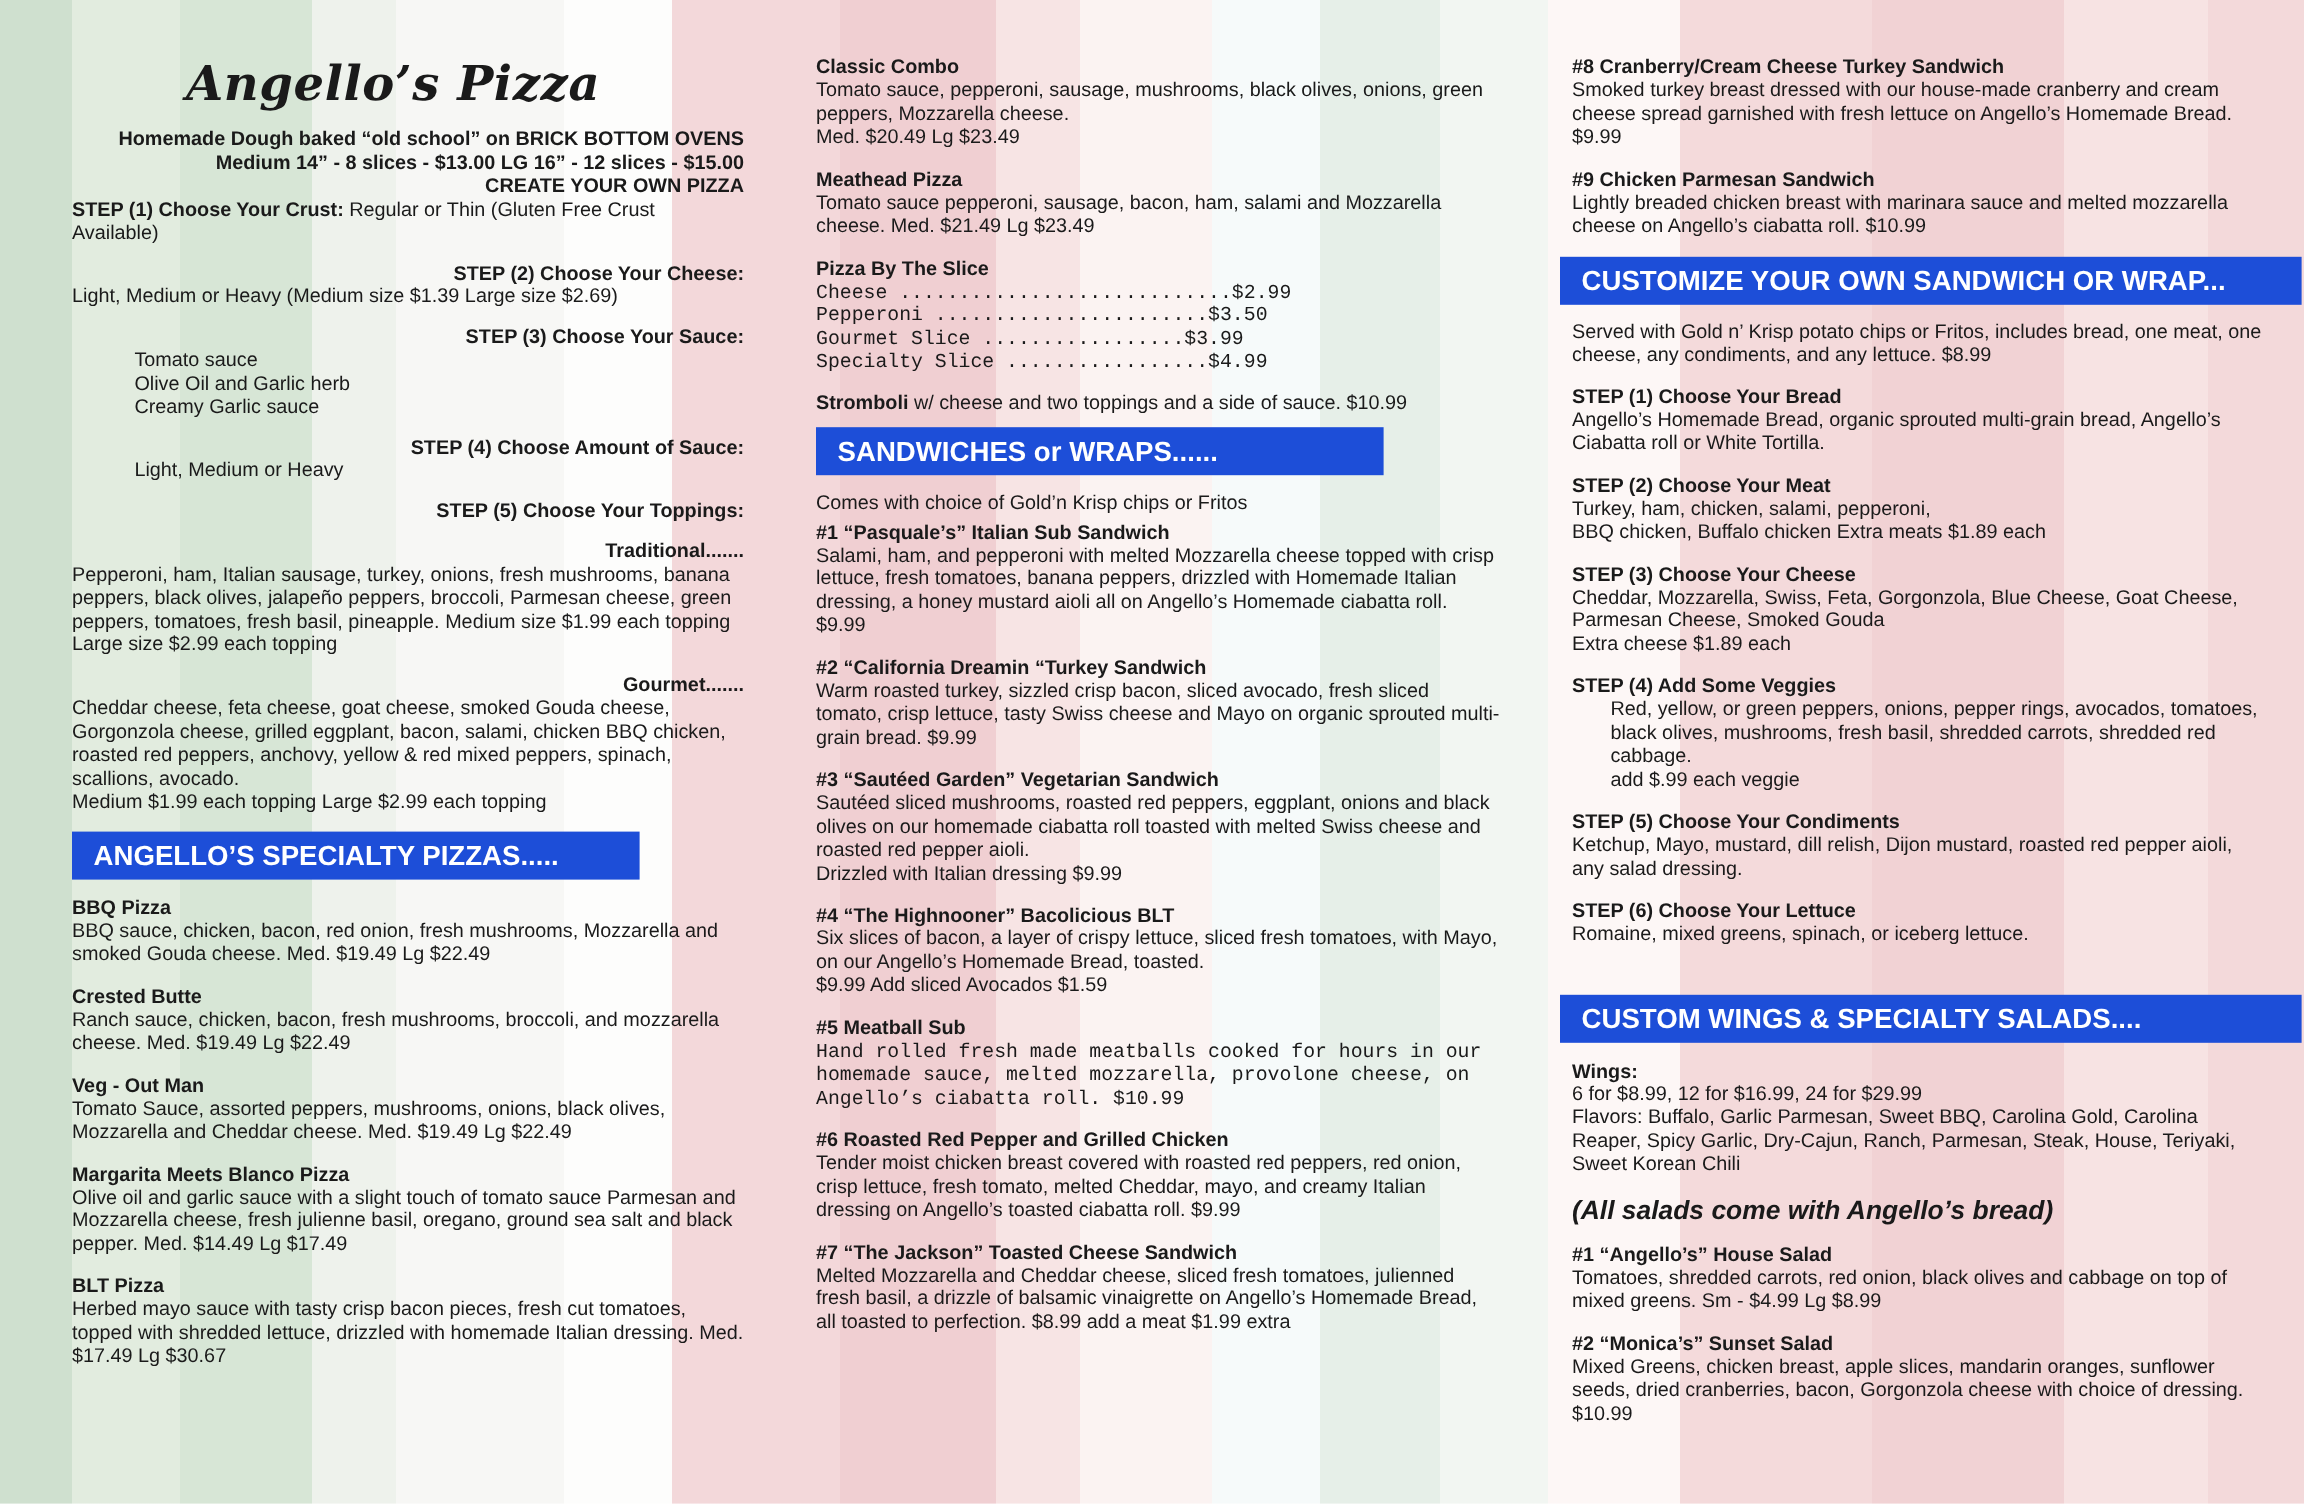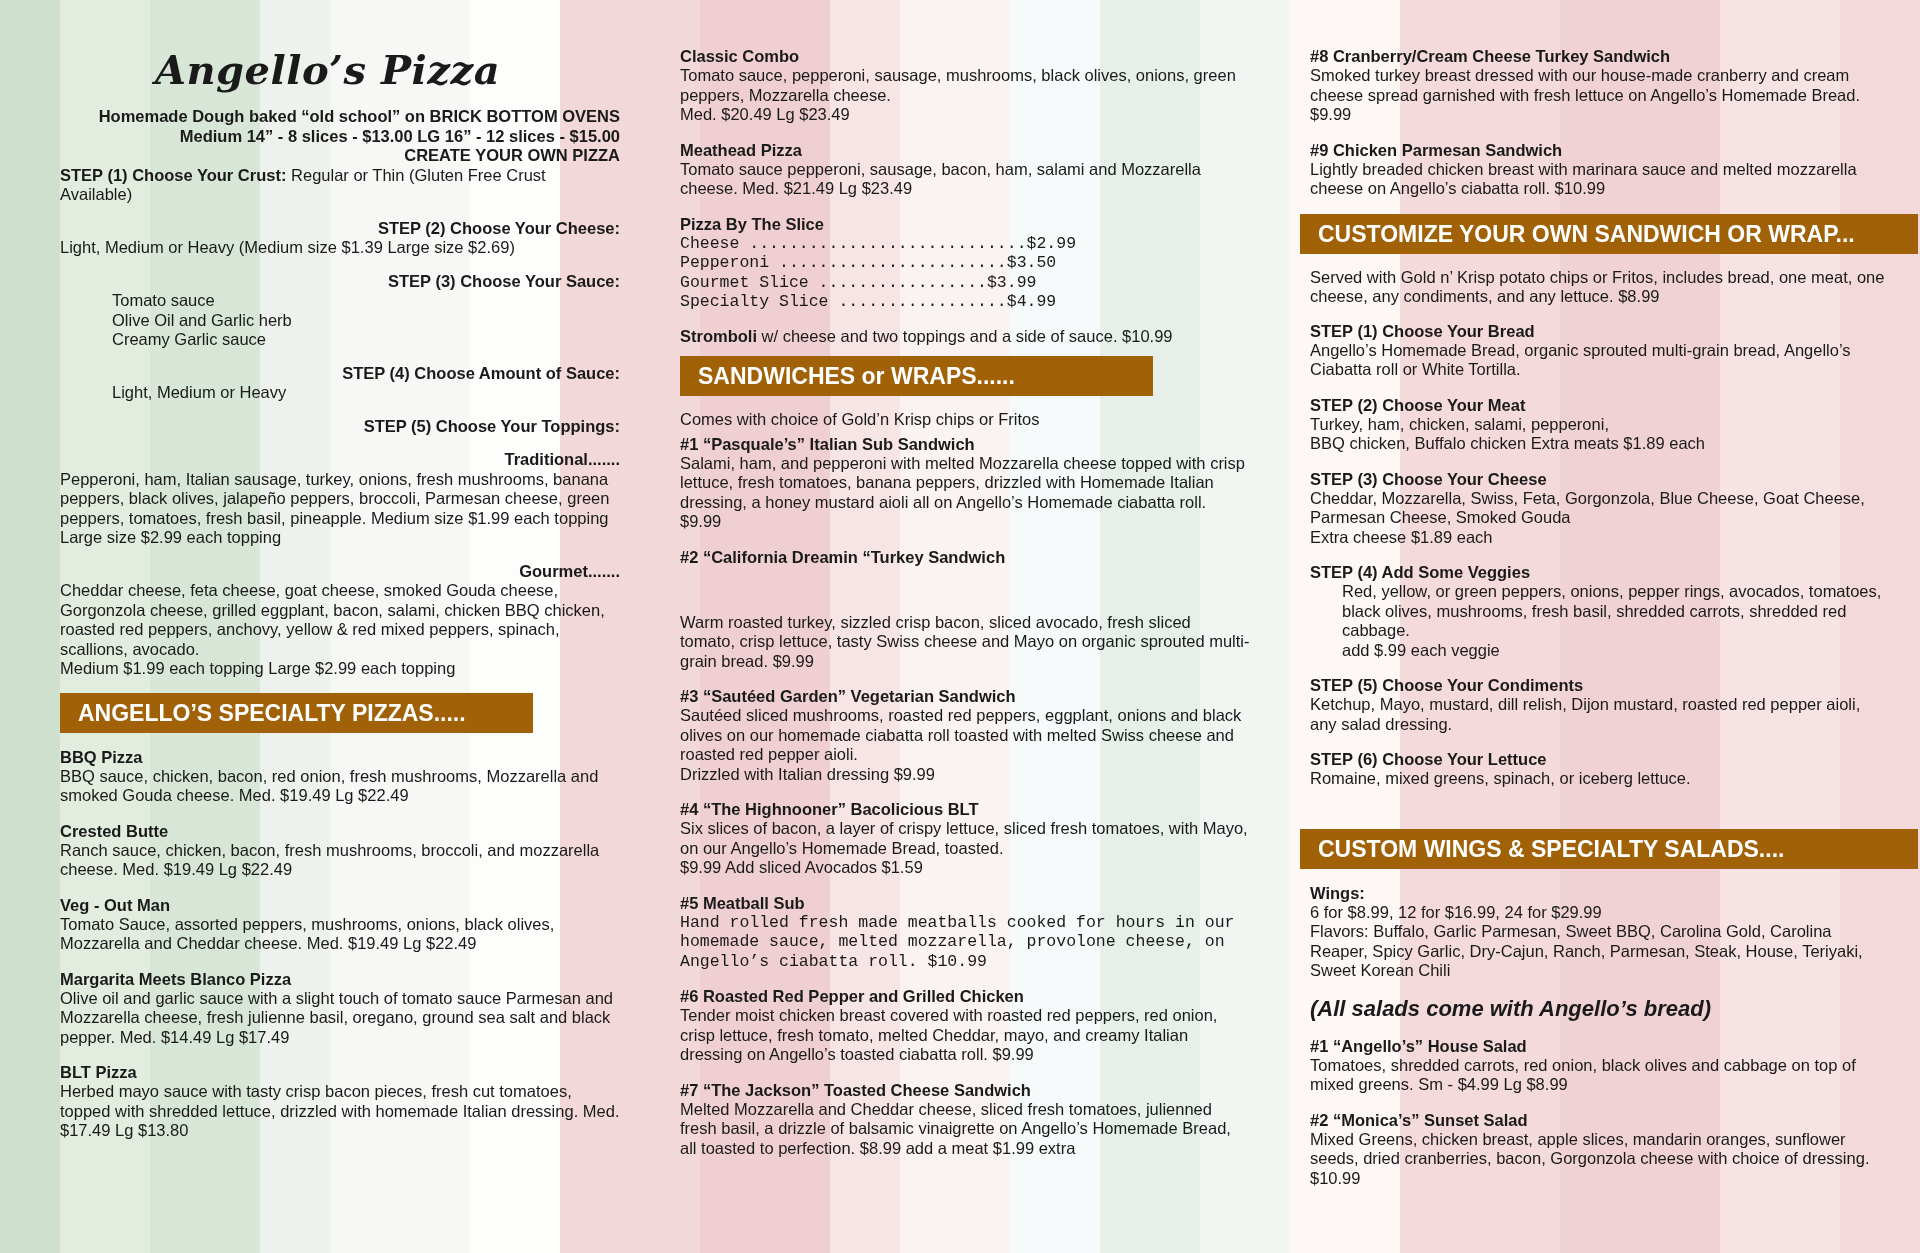--- a/index.html
+++ b/index.html
@@ -42,21 +42,21 @@
     margin:30px 0 14px 95px;
   }
   .b{font-weight:bold;text-align:right;}
   p{margin:0;}
   .blk{margin-bottom:14px;}
   .ln{font-size:16.5px;line-height:19.5px;}
   .ln.b{font-weight:bold;}
   .indent{padding-left:52px;}
   .hd{font-weight:bold;font-size:16.5px;line-height:20px;}
   .redbar{
-    background:#a16207;color:#fff;font-weight:bold;
+    background:#1d4ed8;color:#fff;font-weight:bold;
     font-size:23px;line-height:34px;padding:3px 0 3px 18px;
     margin:10px 0 14px 0;
   }
   .item{margin-bottom:15px;}
   .item .nm{font-weight:bold;font-size:16.5px;line-height:20px;}
   .item .ds{font-size:16.5px;line-height:19.5px;}
   .slice{font-size:16.5px;line-height:19.5px;font-family:Liberation Mono, monospace;}
   .ital{font-style:italic;font-weight:bold;font-size:22px;}
 </style>
 </head>
@@ -120,21 +120,21 @@
       <div class="item">
         <p class="nm">Veg - Out Man</p>
         <p class="ds">Tomato Sauce, assorted peppers, mushrooms, onions, black olives, Mozzarella and Cheddar cheese. Med. $19.49  Lg $22.49</p>
       </div>
       <div class="item">
         <p class="nm">Margarita Meets Blanco Pizza</p>
         <p class="ds">Olive oil and garlic sauce with a slight touch of tomato sauce Parmesan and Mozzarella cheese, fresh julienne basil, oregano, ground sea salt and black pepper. Med. $14.49  Lg $17.49</p>
       </div>
       <div class="item">
         <p class="nm">BLT Pizza</p>
-        <p class="ds">Herbed mayo sauce with tasty crisp bacon pieces, fresh cut tomatoes, topped with shredded lettuce, drizzled with homemade Italian dressing. Med. $17.49  Lg $13.80</p>
+        <p class="ds">Herbed mayo sauce with tasty crisp bacon pieces, fresh cut tomatoes, topped with shredded lettuce, drizzled with homemade Italian dressing. Med. $17.49  Lg $30.67</p>
       </div>
     </div>
   </div>
 
   <div class="col" id="col2">
     <div style="height:30px;"></div>
 
     <div class="item">
       <p class="nm">Classic Combo</p>
       <p class="ds" style="white-space:pre-line;">Tomato sauce, pepperoni, sausage, mushrooms, black olives, onions, green peppers, Mozzarella cheese.
@@ -160,21 +160,21 @@
 
     <p class="ln" style="margin-bottom:4px;">Comes with choice of Gold’n Krisp chips or Fritos</p>
 
     <div>
       <div class="item">
         <p class="nm">#1 “Pasquale’s” Italian Sub Sandwich</p>
         <p class="ds" style="white-space:pre-line;">Salami, ham, and pepperoni with melted Mozzarella cheese topped with crisp lettuce, fresh tomatoes, banana peppers, drizzled with Homemade Italian dressing, a honey mustard aioli all on Angello’s Homemade ciabatta roll. $9.99</p>
       </div>
       <div class="item">
         <p class="nm">#2 “California Dreamin “Turkey Sandwich</p>
-        <p class="ds" style="white-space:pre-line;margin-top:46px;">Warm roasted turkey, sizzled crisp bacon, sliced avocado, fresh sliced tomato, crisp lettuce, tasty Swiss cheese and Mayo on organic sprouted multi-grain bread. $9.99</p>
+        <p class="ds" style="white-space:pre-line;">Warm roasted turkey, sizzled crisp bacon, sliced avocado, fresh sliced tomato, crisp lettuce, tasty Swiss cheese and Mayo on organic sprouted multi-grain bread. $9.99</p>
       </div>
       <div class="item">
         <p class="nm">#3 “Sautéed Garden” Vegetarian Sandwich</p>
         <p class="ds" style="white-space:pre-line;">Sautéed sliced mushrooms, roasted red peppers, eggplant, onions and black olives on our homemade ciabatta roll toasted with melted Swiss cheese and roasted red pepper aioli.
 Drizzled with Italian dressing $9.99</p>
       </div>
       <div class="item">
         <p class="nm">#4 “The Highnooner” Bacolicious BLT</p>
         <p class="ds" style="white-space:pre-line;">Six slices of bacon, a layer of crispy lettuce, sliced fresh tomatoes, with Mayo, on our Angello’s Homemade Bread,  toasted.
 $9.99  Add sliced Avocados $1.59</p>

